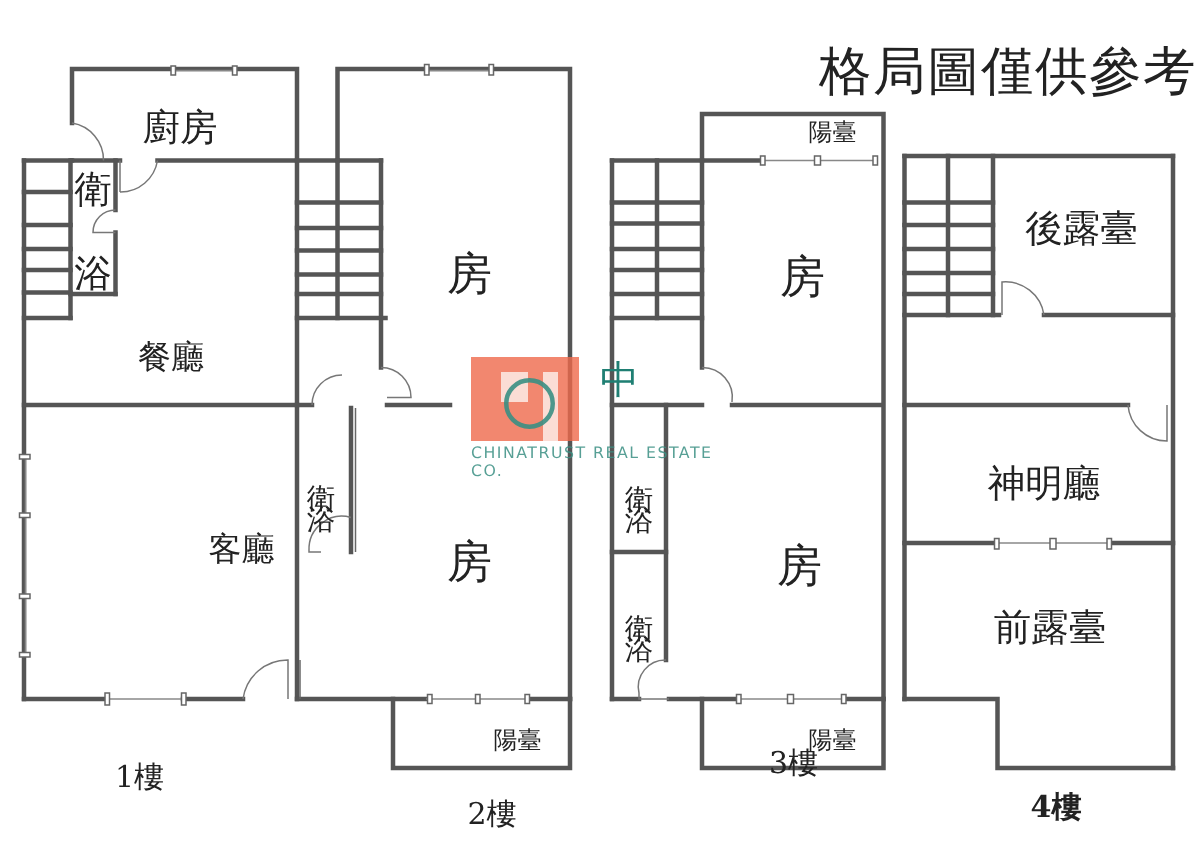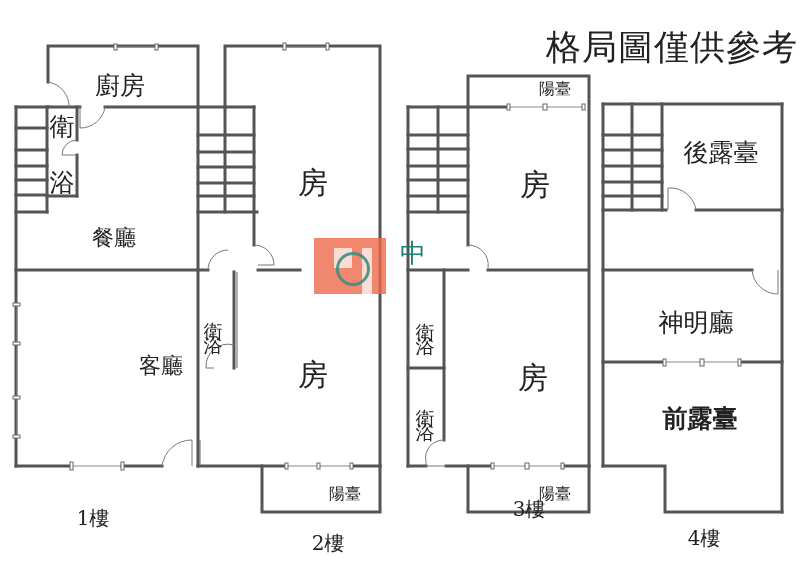--- a/index.html
+++ b/index.html
@@ -190,23 +190,24 @@
 <div class="lbl xs" style="left:541px;top:89px;">陽臺</div>
 <div class="lbl lg" style="left:535px;top:185px;">房</div>
 <div class="lbl vert" style="left:426px;top:322px;">衛浴</div>
 <div class="lbl vert" style="left:426px;top:408px;">衛浴</div>
 <div class="lbl lg" style="left:533px;top:378px;">房</div>
 <div class="lbl xs" style="left:541px;top:494px;">陽臺</div>
 <div class="floor" style="left:529px;top:509px;">3樓</div>
 
 <div class="lbl sm" style="left:721px;top:152px;">後露臺</div>
 <div class="lbl sm" style="left:696px;top:322px;">神明廳</div>
-<div class="lbl sm" style="left:700px;top:418px;font-weight:bold;">前露臺</div>
-<div class="floor" style="left:704px;top:538px;">4樓</div>
+<div class="lbl sm" style="left:700px;top:418px;">前露臺</div>
+<div class="floor" style="left:704px;top:538px;font-weight:bold;">4樓</div>
 
 <div class="logo">
   <div class="logo-box">
     <div class="cut1"></div>
     <div class="cut2"></div>
   </div>
   <div class="logo-globe"></div>
   <div class="logo-zh1">中</div>
+  <div class="logo-en">CHINATRUST REAL ESTATE CO.</div>
 </div>
 
 </body></html>

